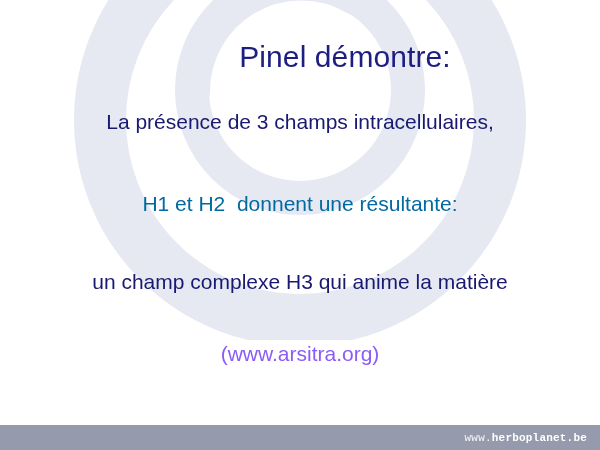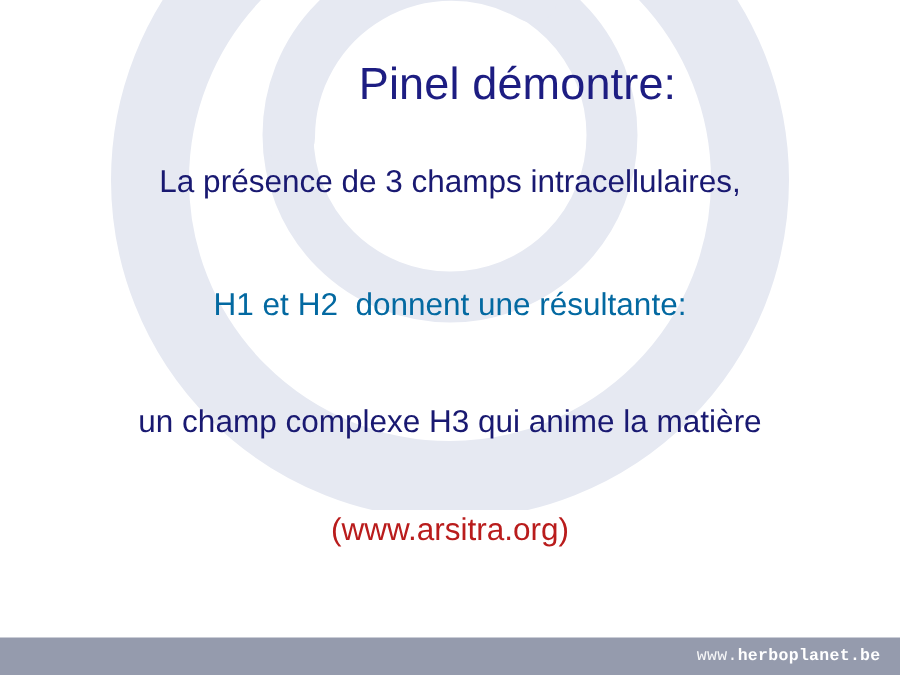--- a/index.html
+++ b/index.html
@@ -112,21 +112,21 @@
 
   <div id="content">
     <div class="slide-title" style="color: rgb(29, 29, 130);">Pinel démontre:</div>
 
     <div class="body-line l1" style="color: rgb(25, 25, 113);">La présence de 3 champs intracellulaires,</div>
 
     <div class="body-line l2" style="color: #0369a1;">H1 et H2  donnent une résultante:</div>
 
     <div class="body-line l3" style="color: rgb(25, 25, 113);">un champ complexe H3 qui anime la matière</div>
 
-    <div class="body-line l4" style="color: #b91c1c;">(www.arsitra.org)</div>
+    <div class="body-line l4" style="color: #8b5cf6;">(www.arsitra.org)</div>
   </div>
 
   <div id="footer-bar" style="background: rgb(149, 155, 173);">
     <div id="footer-url" style="color: rgb(255, 255, 255);">
       <span class="light">www.</span><span class="bold">herboplanet.be</span>
     </div>
   </div>
 
 </div>
 

